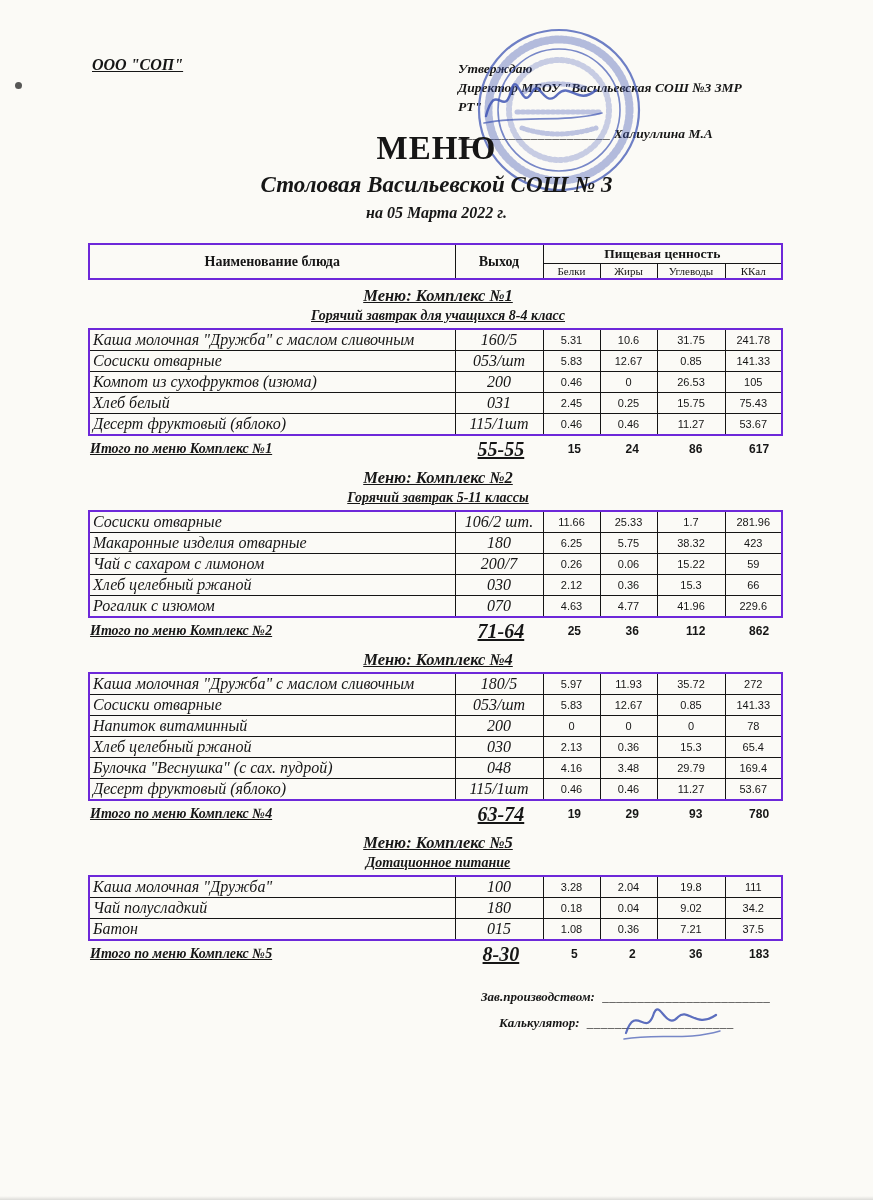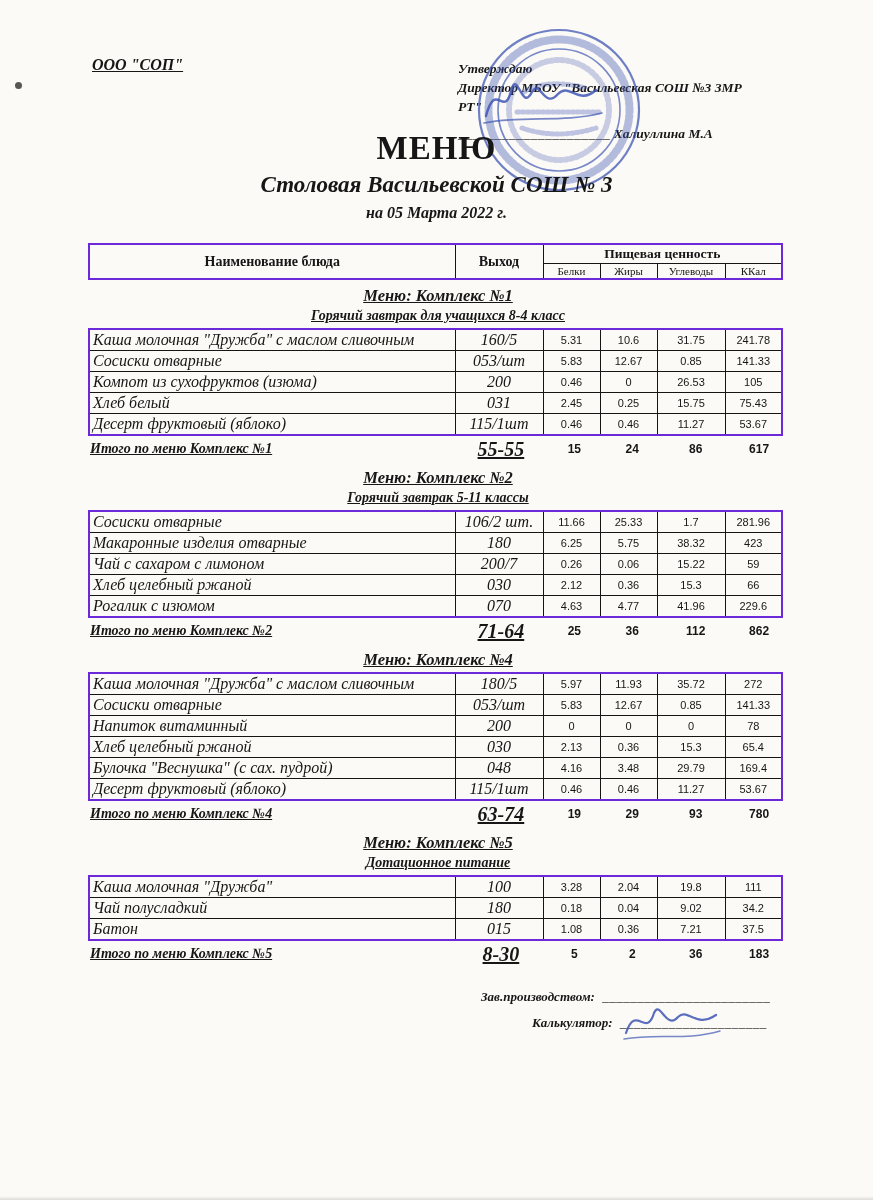--- a/index.html
+++ b/index.html
@@ -53,21 +53,21 @@
     text-decoration:underline;padding-left:2px;}
   .t-yield{width:89px;text-align:center;font-weight:bold;font-style:italic;
     font-size:20px;text-decoration:underline;}
   .t-num{font-family:"Liberation Sans",sans-serif;font-weight:bold;font-size:12px;
     text-align:center;}
   .t-0,.t-1{width:58px;} .t-2{width:69px;} .t-3{width:58px;}
   
   .footer{position:relative;margin-top:22px;height:85px;font-weight:bold;
     font-style:italic;font-size:13px;}
   .f1{position:absolute;left:393px;top:2px;}
-  .f2{position:absolute;left:444px;top:28px;}
+  .f2{position:absolute;left:411px;top:28px;}
   .f-rule{font-weight:normal;letter-spacing:.5px;margin-left:4px;}
   .sig2{position:absolute;left:528px;top:10px;}
 </style>
 </head>
 <body>
 
 <div class="page">
 
   <div class="dot"></div>
 

